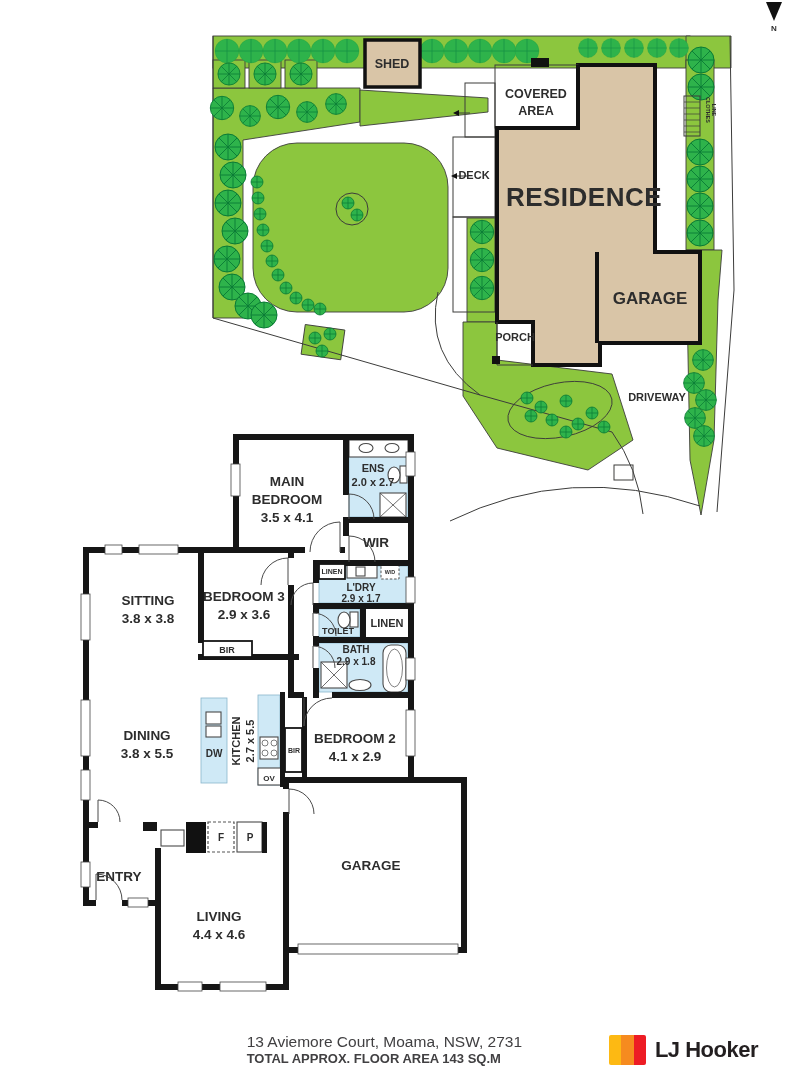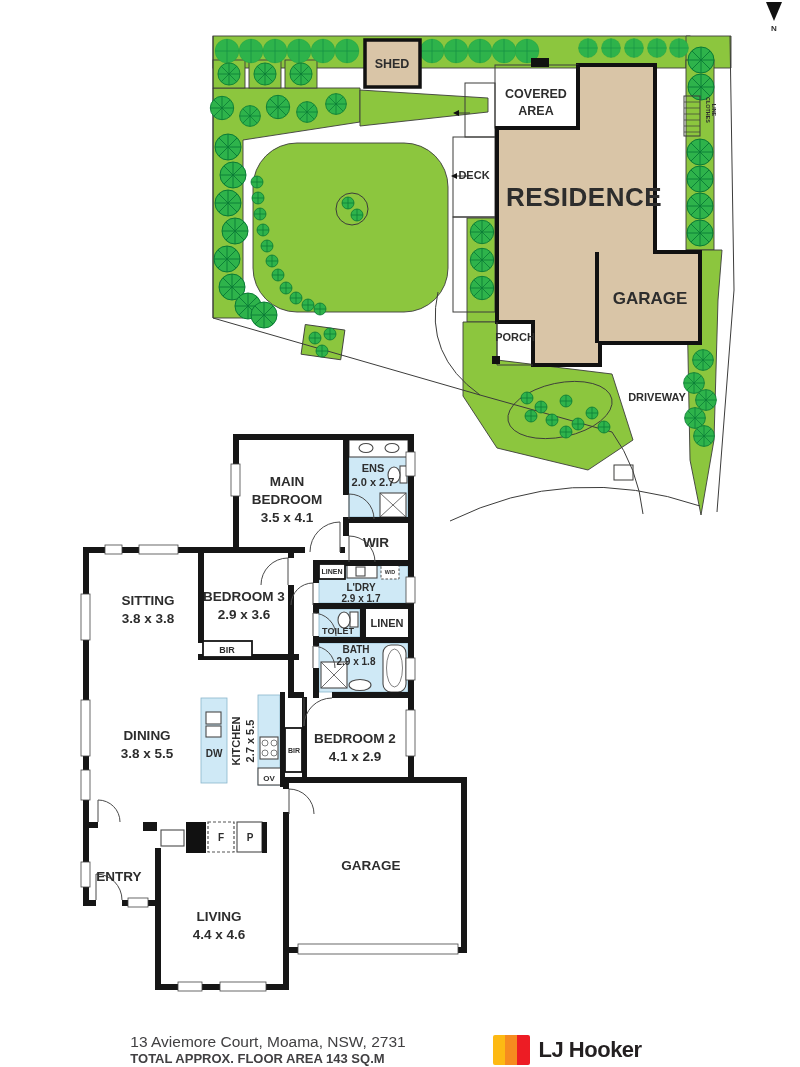--- a/index.html
+++ b/index.html
@@ -17,21 +17,21 @@
   .siteM{font-size:12.5px;font-weight:600;}
   .siteS{font-size:11px;font-weight:600;}
   .wall{fill:#161616;}
   .win{fill:#fff;stroke:#444;stroke-width:.8;}
   .thin{fill:none;stroke:#3c3c3b;stroke-width:1;}
   .blue{fill:#cfe9f6;stroke:#8ab6cc;stroke-width:.8;}
   .fix{fill:#fff;stroke:#4a4a4a;stroke-width:1.1;}
   .door{fill:none;stroke:#4a4a4a;stroke-width:1;}
   .box{fill:#fff;stroke:#161616;stroke-width:1.8;}
   .lawn{fill:#8cc63e;stroke:#3c3c3b;stroke-width:.9;}
-  .footer{position:absolute;left:0;top:1030px;width:800px;height:37px;display:flex;justify-content:center;align-items:flex-start;box-sizing:border-box;padding:3px 42px 0 14px;}
+  .footer{position:absolute;left:0;top:1030px;width:800px;height:37px;display:flex;justify-content:flex-end;align-items:flex-start;box-sizing:border-box;padding:3px 42px 0 14px;}
   .address{font-size:15.5px;font-weight:500;color:#414042;line-height:1.15;}
   .area{font-size:13px;font-weight:700;color:#414042;line-height:1.25;}
   .disclaimer{font-size:7px;font-weight:400;color:#4a4a4a;line-height:1.2;white-space:nowrap;}
   .logo{display:flex;align-items:center;gap:9px;margin-top:2px;}
   .stripes{display:flex;width:37px;height:30px;border-radius:2px;overflow:hidden;}
   .stripes span{flex:1;}
   .s1{background:#fdb913;}.s2{background:#f68b1f;}.s3{background:#ed1c24;}
   .brand{font-size:22px;font-weight:700;color:#231f20;letter-spacing:-.5px;line-height:30px;}
 </style>
 </head>

